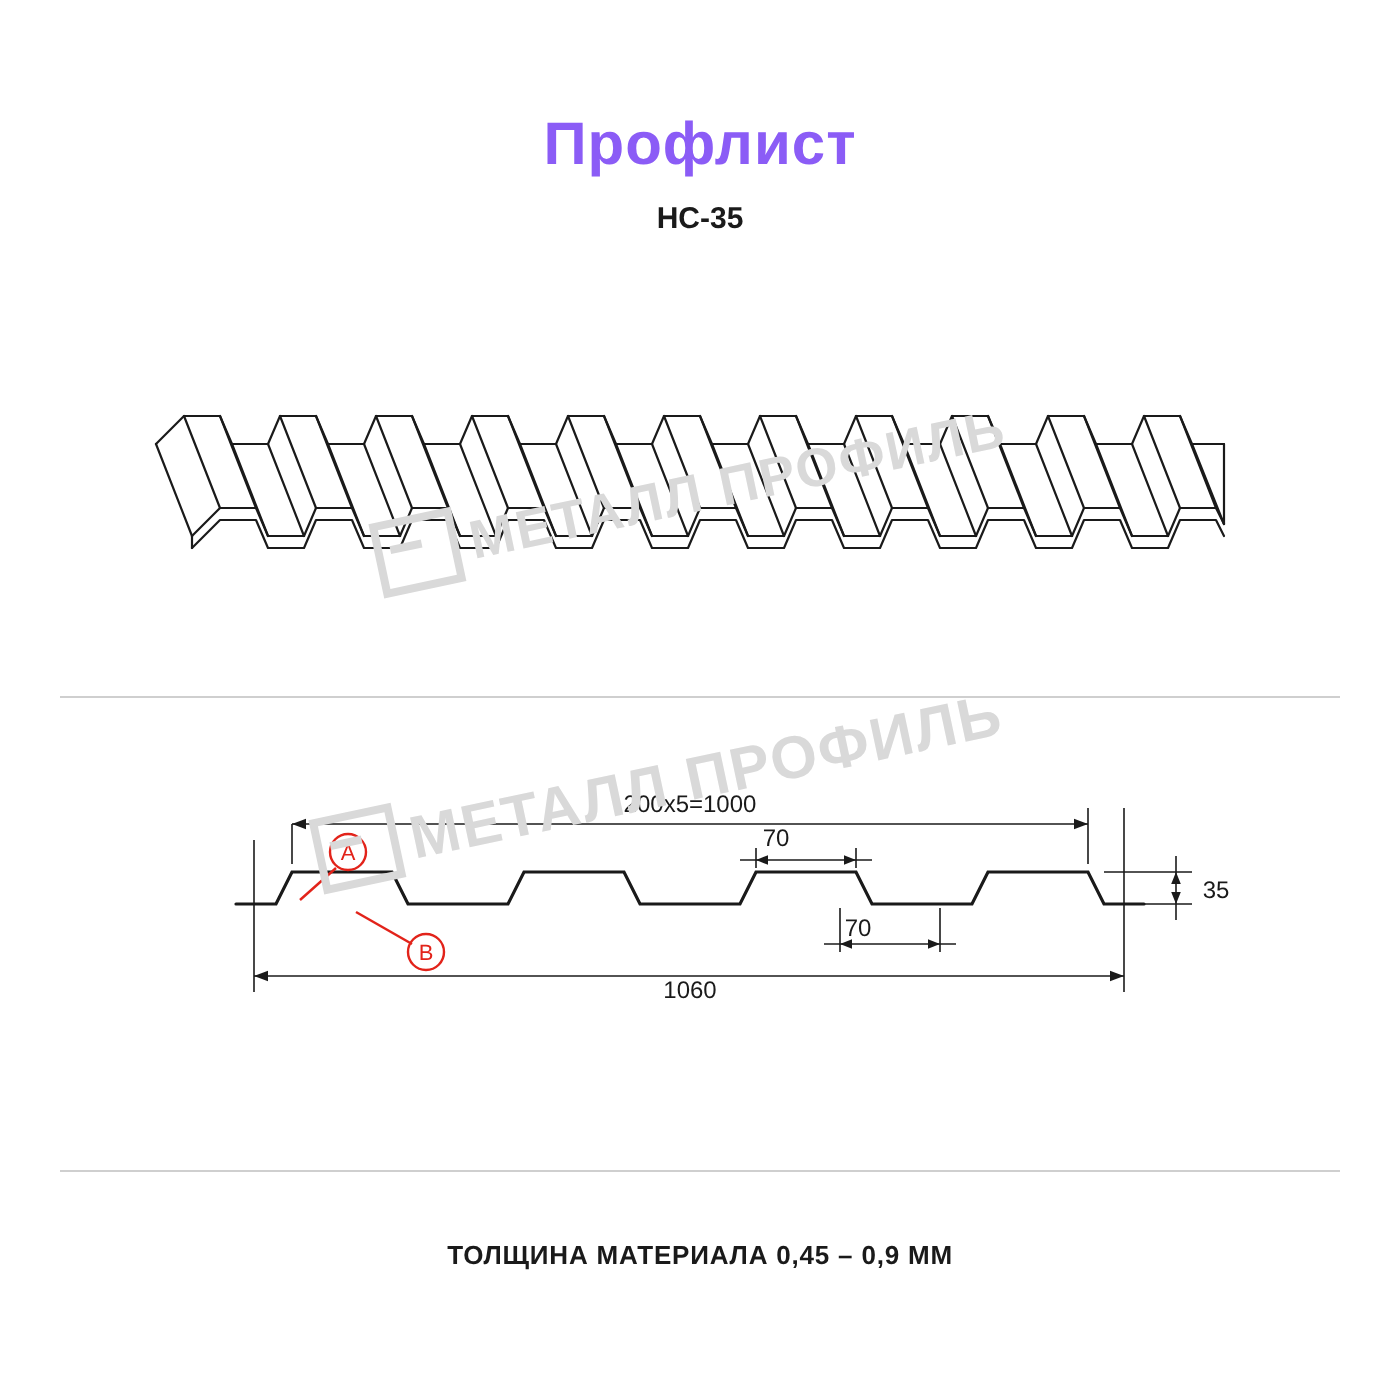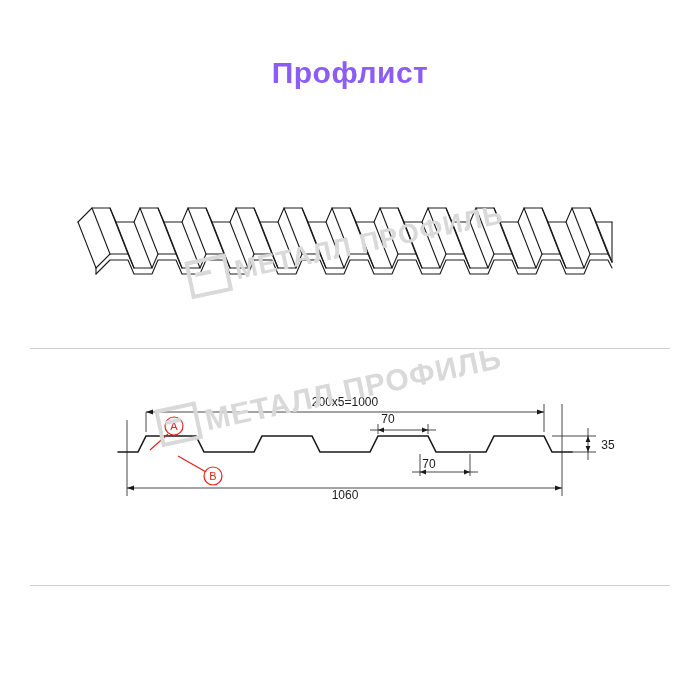--- a/index.html
+++ b/index.html
@@ -111,20 +111,21 @@
     height: 4px;
     background: #d9d9d9;
   }
 </style>
 </head>
 <body>
 
 <div class="page">
 
   <div class="title">Профлист</div>
+  <div class="subtitle">НС-35</div>
 
   <svg class="svg-layer" width="700" height="700" viewBox="0 0 700 700">
     <g fill="none" stroke="#1a1a1a" stroke-width="1.1" stroke-linejoin="round" stroke-linecap="round">
 
       <path d="M96,268 L110,254 L128,254 L134,268 L152,268 L158,254 L176,254 L182,268 L200,268 L206,254 L224,254 L230,268 L248,268 L254,254 L272,254 L278,268 L296,268 L302,254 L320,254 L326,268 L344,268 L350,254 L368,254 L374,268 L392,268 L398,254 L416,254 L422,268 L440,268 L446,254 L464,254 L470,268 L488,268 L494,254 L512,254 L518,268 L536,268 L542,254 L560,254 L566,268 L584,268 L590,254 L608,254 L612,262"></path>
 
       <path d="M96,274 L110,260 L128,260 L134,274 L152,274 L158,260 L176,260 L182,274 L200,274 L206,260 L224,260 L230,274 L248,274 L254,260 L272,260 L278,274 L296,274 L302,260 L320,260 L326,274 L344,274 L350,260 L368,260 L374,274 L392,274 L398,260 L416,260 L422,274 L440,274 L446,260 L464,260 L470,274 L488,274 L494,260 L512,260 L518,274 L536,274 L542,260 L560,260 L566,274 L584,274 L590,260 L608,260 L612,268"></path>
 
       <path d="M78,222 L92,208 L110,208 L116,222 L134,222 L140,208 L158,208 L164,222 L182,222 L188,208 L206,208 L212,222 L230,222 L236,208 L254,208 L260,222 L278,222 L284,208 L302,208 L308,222 L326,222 L332,208 L350,208 L356,222 L374,222 L380,208 L398,208 L404,222 L422,222 L428,208 L446,208 L452,222 L470,222 L476,208 L494,208 L500,222 L518,222 L524,208 L542,208 L548,222 L566,222 L572,208 L590,208 L596,222 L612,222"></path>
 
@@ -242,13 +243,14 @@
 
   <div class="wm wm1">
     <div class="wm-box"></div>
     <div class="wm-text">МЕТАЛЛ ПРОФИЛЬ</div>
   </div>
   <div class="wm wm2">
     <div class="wm-box"></div>
     <div class="wm-text">МЕТАЛЛ ПРОФИЛЬ</div>
   </div>
 
+  <div class="footer-note">ТОЛЩИНА МАТЕРИАЛА 0,45 – 0,9 ММ</div>
 </div>
 
 </body></html>

